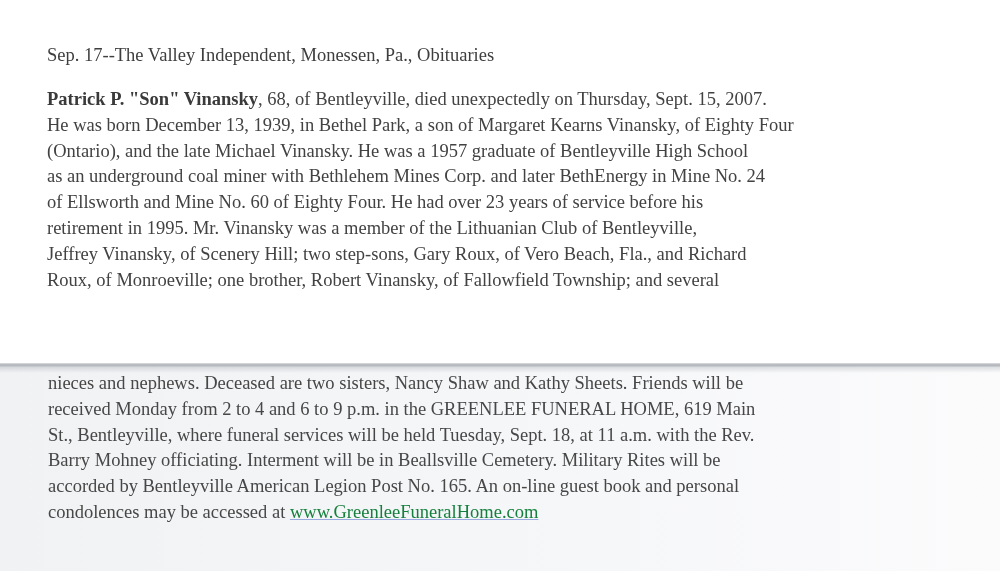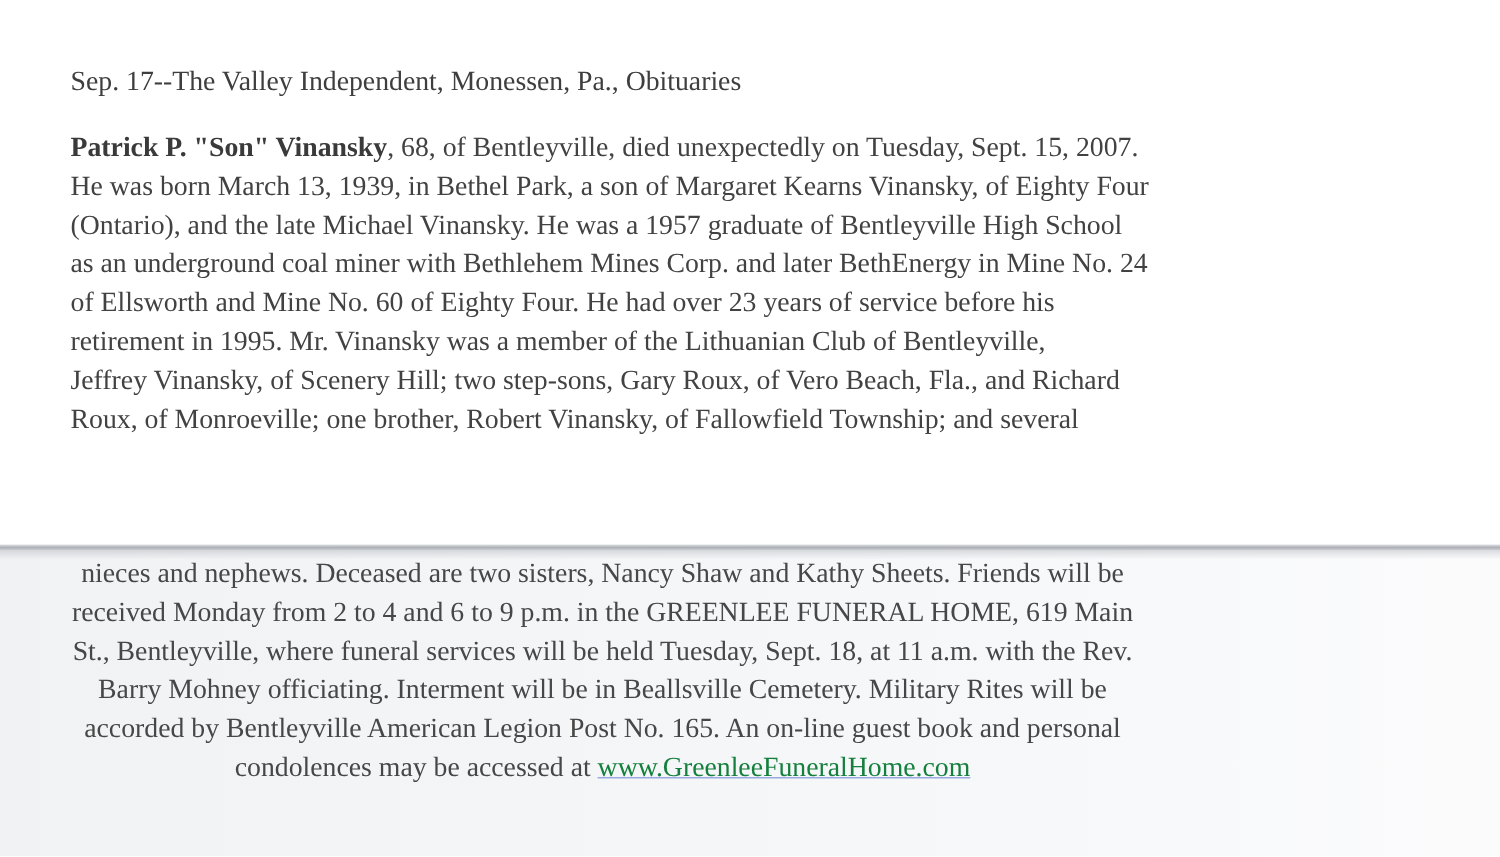--- a/index.html
+++ b/index.html
@@ -63,21 +63,21 @@
     }
     .body-block {
       position: absolute;
       left: 47px;
       font-size: 18.5px;
       line-height: 25.8px;
       white-space: nowrap;
       color: #424242;
     }
     .body-top { top: 87px; }
-    .body-bottom { top: 371px; left: 48px; color: #474747; text-align: center; }
+    .body-bottom { top: 371px; left: 48px; color: #474747; }
     .line { display: block; height: 25.8px; }
     .name { font-weight: bold; color: #3a3a3a; }
     .link {
       color: #15803d;
       text-decoration: underline;
       text-decoration-color: #9aaae0;
       cursor: pointer;
     }
   </style>
 </head>
@@ -85,22 +85,22 @@
 
 <div class="page">
   <div class="top-half"></div>
   <div class="bottom-half"></div>
   <div class="seam"></div>
   <div class="seam-shadow"></div>
 
   <div class="header-line">Sep. 17--The Valley Independent, Monessen, Pa., Obituaries</div>
 
   <div class="body-block body-top">
-    <span class="line"><span class="name">Patrick P. "Son" Vinansky</span><span>, 68, of Bentleyville, died unexpectedly on Tuesday, Sept. 15, 2007.</span></span>
-    <span class="line">He was born March 13, 1939, in Bethel Park, a son of Margaret Kearns Vinansky, of Eighty Four</span>
+    <span class="line"><span class="name">Patrick P. "Son" Vinansky</span><span>, 68, of Bentleyville, died unexpectedly on Thursday, Sept. 15, 2007.</span></span>
+    <span class="line">He was born December 13, 1939, in Bethel Park, a son of Margaret Kearns Vinansky, of Eighty Four</span>
     <span class="line">(Ontario), and the late Michael Vinansky. He was a 1957 graduate of Bentleyville High School</span>
     <span class="line">as an underground coal miner with Bethlehem Mines Corp. and later BethEnergy in Mine No. 24</span>
     <span class="line">of Ellsworth and Mine No. 60 of Eighty Four. He had over 23 years of service before his</span>
     <span class="line">retirement in 1995. Mr. Vinansky was a member of the Lithuanian Club of Bentleyville,</span>
     <span class="line">Jeffrey Vinansky, of Scenery Hill; two step-sons, Gary Roux, of Vero Beach, Fla., and Richard</span>
     <span class="line">Roux, of Monroeville; one brother, Robert Vinansky, of Fallowfield Township; and several</span>
   </div>
 
   <div class="body-block body-bottom">
     <span class="line">nieces and nephews. Deceased are two sisters, Nancy Shaw and Kathy Sheets. Friends will be</span>

